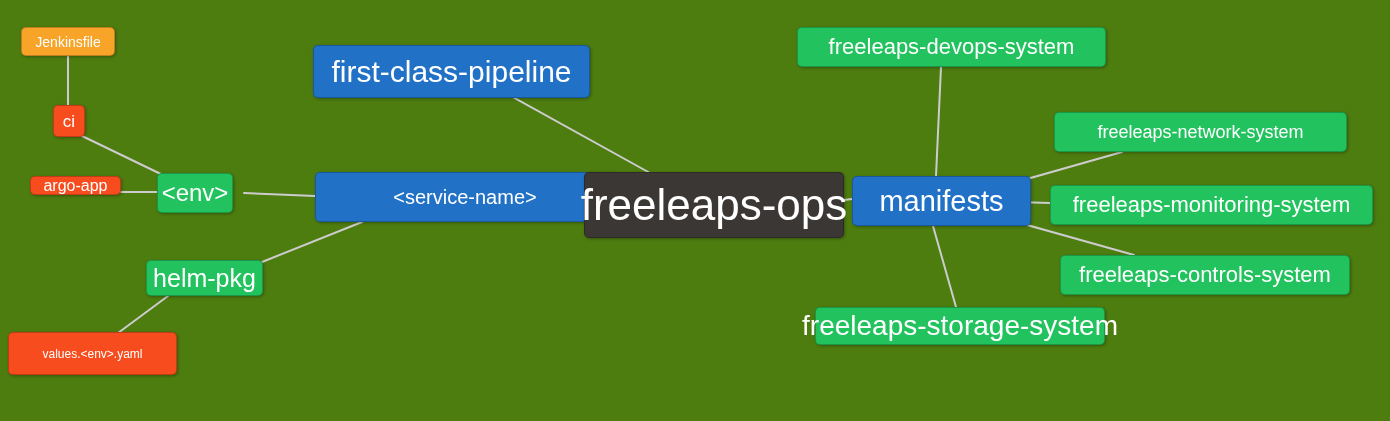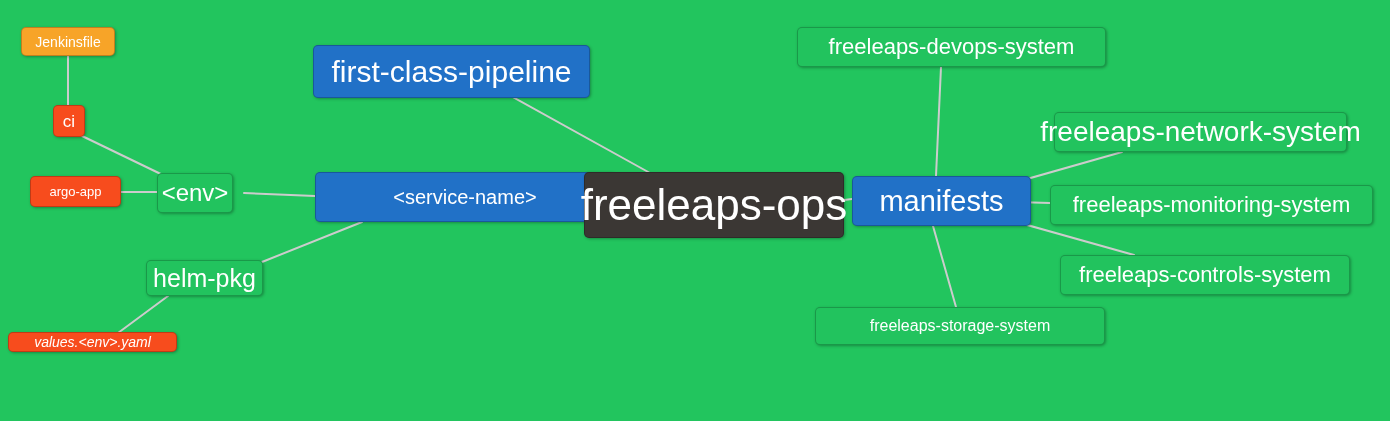--- a/index.html
+++ b/index.html
@@ -36,46 +36,46 @@
     border-radius: 5px;
     box-shadow: 1px 1px 3px rgba(0,0,0,0.30);
     cursor: pointer;
     line-height: 1;
     user-select: none;
   }
 </style>
 </head>
 <body>
 
-<div class="canvas" style="background: #22c55e;">
+<div class="canvas" style="background: #4d7c0f;">
   <svg class="edge-layer" viewBox="0 0 1390 421" xmlns="http://www.w3.org/2000/svg">
       <line x1="68" y1="56" x2="68" y2="105" stroke="#cccccc" stroke-width="2" stroke-linecap="round"></line>
       <line x1="80" y1="135" x2="167" y2="177" stroke="#cccccc" stroke-width="2" stroke-linecap="round"></line>
       <line x1="121" y1="192" x2="157" y2="192" stroke="#cccccc" stroke-width="2" stroke-linecap="round"></line>
       <line x1="244" y1="193" x2="315" y2="196" stroke="#cccccc" stroke-width="2" stroke-linecap="round"></line>
       <line x1="362" y1="222" x2="262" y2="262" stroke="#cccccc" stroke-width="2" stroke-linecap="round"></line>
       <line x1="168" y1="296" x2="118" y2="333" stroke="#cccccc" stroke-width="2" stroke-linecap="round"></line>
       <line x1="500" y1="90" x2="650" y2="173" stroke="#cccccc" stroke-width="2" stroke-linecap="round"></line>
       <line x1="567" y1="198" x2="584" y2="202" stroke="#cccccc" stroke-width="2" stroke-linecap="round"></line>
       <line x1="844" y1="200" x2="852" y2="199" stroke="#cccccc" stroke-width="2" stroke-linecap="round"></line>
       <line x1="936" y1="176" x2="941" y2="67" stroke="#cccccc" stroke-width="2" stroke-linecap="round"></line>
       <line x1="1013" y1="183" x2="1122" y2="152" stroke="#cccccc" stroke-width="2" stroke-linecap="round"></line>
       <line x1="1013" y1="202" x2="1050" y2="203" stroke="#cccccc" stroke-width="2" stroke-linecap="round"></line>
       <line x1="1013" y1="221" x2="1134" y2="255" stroke="#cccccc" stroke-width="2" stroke-linecap="round"></line>
       <line x1="933" y1="226" x2="956" y2="307" stroke="#cccccc" stroke-width="2" stroke-linecap="round"></line>
     </svg>
 
 <div class="node" style="left: 21px; top: 27px; width: 94px; height: 29px; font-size: 14px; background: rgb(247, 164, 40); color: rgb(255, 255, 255);">Jenkinsfile</div>
     <div class="node" style="left: 53px; top: 105px; width: 32px; height: 32px; font-size: 17px; background: rgb(247, 76, 29); color: rgb(255, 255, 255);">ci</div>
-    <div class="node" style="left: 30px; top: 176px; width: 91px; height: 31px; font-size: 13px; background: rgb(247, 76, 29); color: rgb(255, 255, 255);">argo-app</div>
+    <div class="node" style="left: 30px; top: 176px; width: 91px; height: 19px; font-size: 16px; background: rgb(247, 76, 29); color: rgb(255, 255, 255);">argo-app</div>
     <div class="node" style="left: 157px; top: 173px; width: 76px; height: 40px; font-size: 24px; background: rgb(34, 195, 94); color: rgb(255, 255, 255);">&lt;env&gt;</div>
     <div class="node" style="left: 146px; top: 260px; width: 117px; height: 36px; font-size: 25px; background: rgb(34, 195, 94); color: rgb(255, 255, 255);">helm-pkg</div>
-    <div class="node" style="left: 8px; top: 332px; width: 169px; height: 20px; font-size: 14px; background: rgb(247, 76, 29); color: rgb(255, 255, 255); font-style: italic;">values.&lt;env&gt;.yaml</div>
+    <div class="node" style="left: 8px; top: 332px; width: 169px; height: 43px; font-size: 12px; background: rgb(247, 76, 29); color: rgb(255, 255, 255);">values.&lt;env&gt;.yaml</div>
     <div class="node" style="left: 313px; top: 37px; width: 277px; height: 53px; font-size: 30px; background: rgb(33, 113, 199); color: rgb(255, 255, 255); margin-top: 8px;">first-class-pipeline</div>
     <div class="node" style="left: 315px; top: 172px; width: 300px; height: 50px; font-size: 20px; background: rgb(33, 113, 199); color: rgb(255, 255, 255);">&lt;service-name&gt;</div>
     <div class="node" style="left: 584px; top: 172px; width: 260px; height: 66px; font-size: 44px; background: rgb(59, 55, 52); color: rgb(255, 255, 255);">freeleaps-ops</div>
     <div class="node" style="left: 852px; top: 176px; width: 179px; height: 50px; font-size: 29px; background: rgb(33, 113, 199); color: rgb(255, 255, 255);">manifests</div>
     <div class="node" style="left: 797px; top: 27px; width: 309px; height: 40px; font-size: 22px; background: rgb(34, 195, 94); color: rgb(255, 255, 255);">freeleaps-devops-system</div>
-    <div class="node" style="left: 1054px; top: 112px; width: 293px; height: 40px; font-size: 28px; background: rgb(34, 195, 94); color: rgb(255, 255, 255);">freeleaps-network-system</div>
+    <div class="node" style="left: 1054px; top: 112px; width: 293px; height: 40px; font-size: 18px; background: rgb(34, 195, 94); color: rgb(255, 255, 255);">freeleaps-network-system</div>
     <div class="node" style="left: 1050px; top: 185px; width: 323px; height: 40px; font-size: 22px; background: rgb(34, 195, 94); color: rgb(255, 255, 255);">freeleaps-monitoring-system</div>
     <div class="node" style="left: 1060px; top: 255px; width: 290px; height: 40px; font-size: 22px; background: rgb(34, 195, 94); color: rgb(255, 255, 255);">freeleaps-controls-system</div>
-    <div class="node" style="left: 815px; top: 307px; width: 290px; height: 38px; font-size: 16px; background: rgb(34, 195, 94); color: rgb(255, 255, 255);">freeleaps-storage-system</div>
+    <div class="node" style="left: 815px; top: 307px; width: 290px; height: 38px; font-size: 28px; background: rgb(34, 195, 94); color: rgb(255, 255, 255);">freeleaps-storage-system</div>
   </div>
 
 </body></html>

